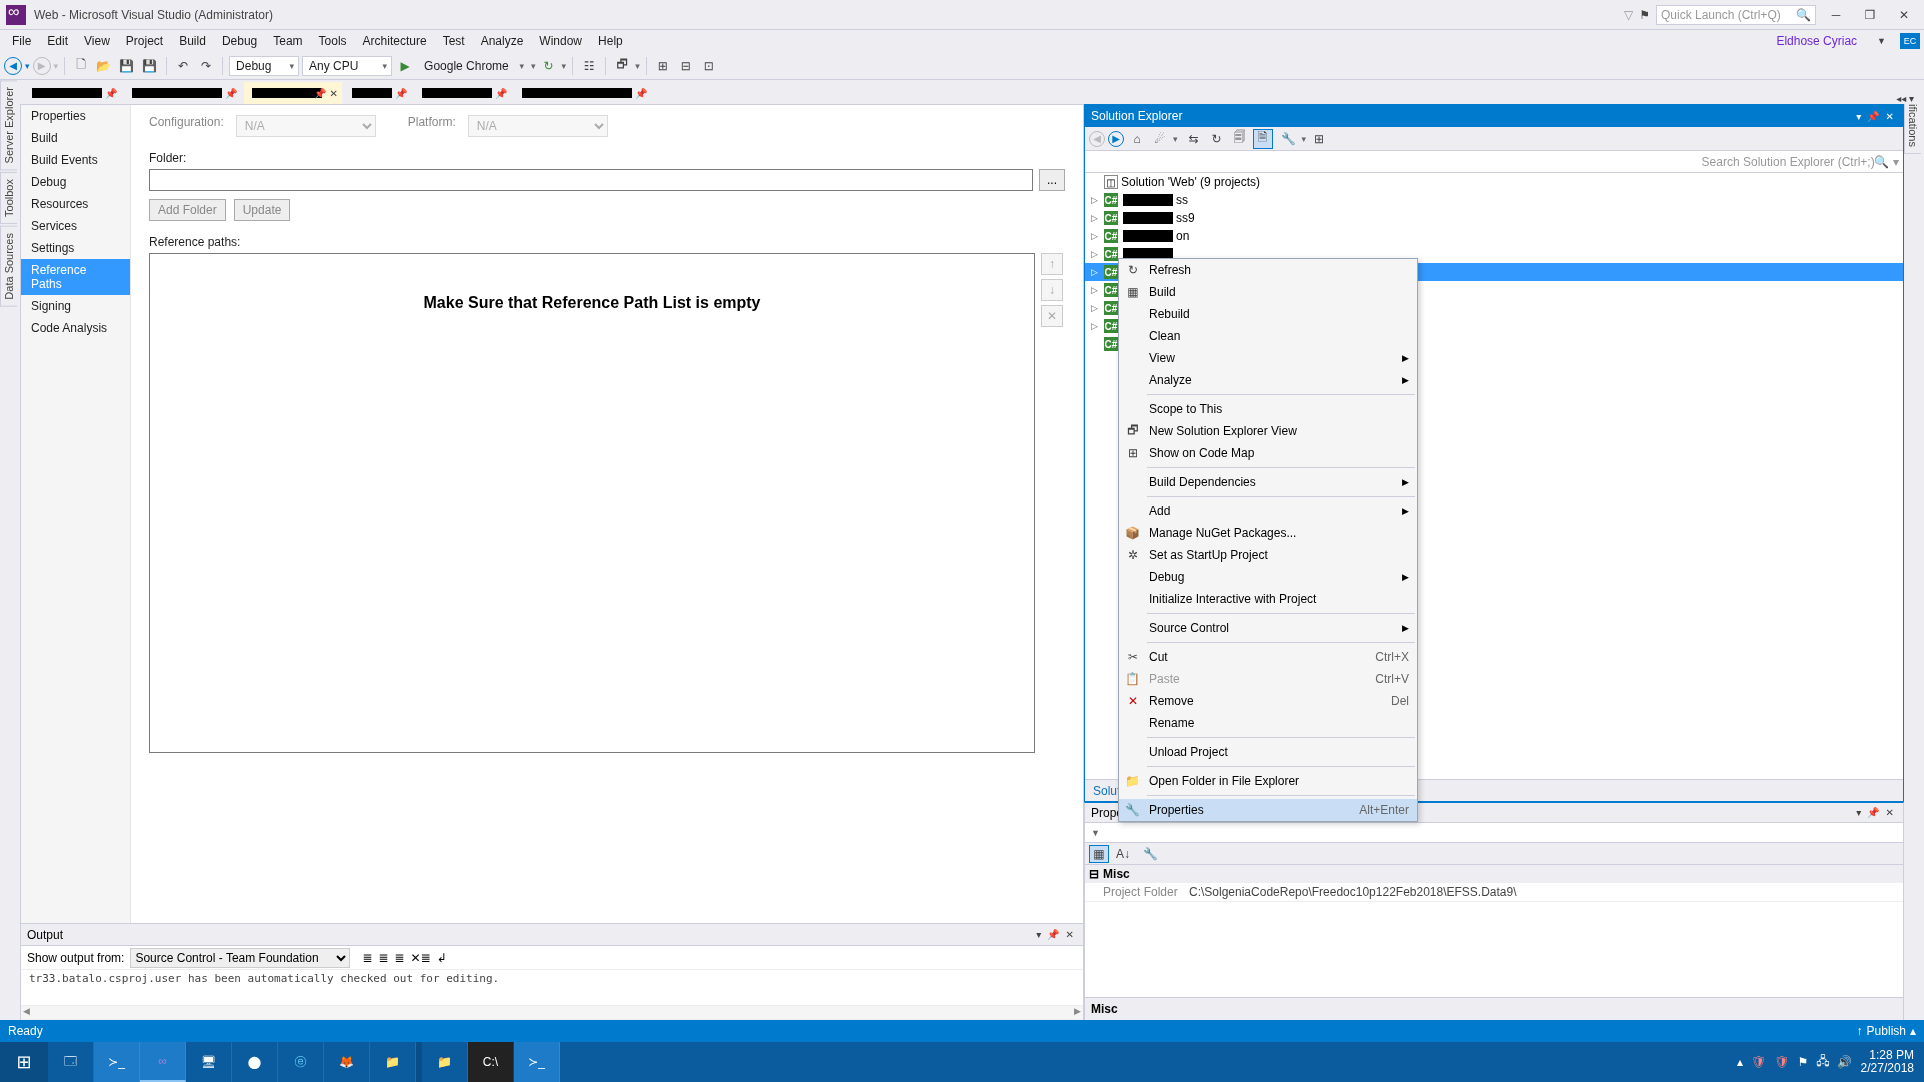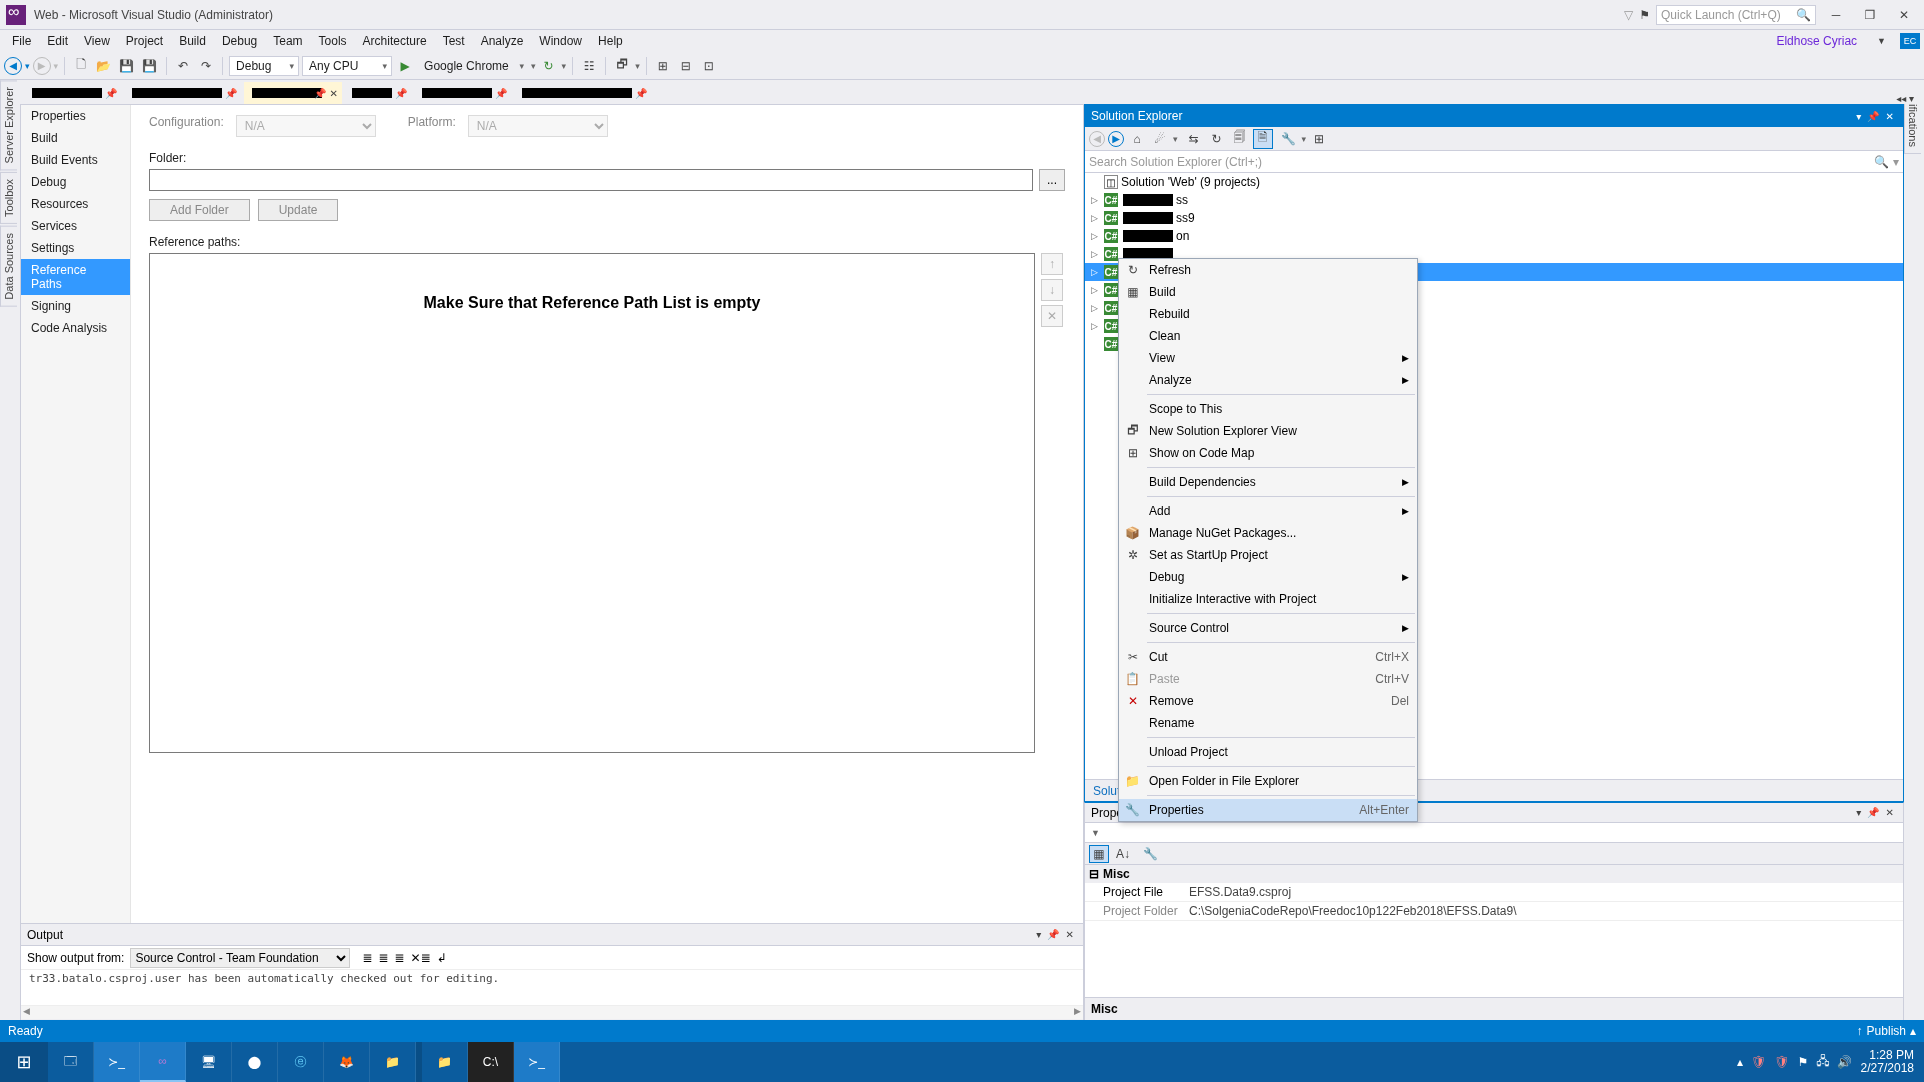--- a/index.html
+++ b/index.html
@@ -57,21 +57,21 @@
 .prop-nav-item.selected::after { content: ""; position: absolute; right: -6px; top: 50%; transform: translateY(-50%); border: 6px solid transparent; border-left-color: #3399ff; }
 .prop-content { flex: 1; padding: 10px 18px; position: relative; }
 .cfg-row { display: flex; align-items: flex-start; gap: 12px; margin-bottom: 14px; }
 .cfg-row label { color: #888; }
 .cfg-row select { width: 140px; height: 22px; border: 1px solid #ccc; color: #888; background: #f5f5f5; padding: 0 4px; }
 .folder-label { color: #1e1e1e; margin-bottom: 4px; }
 .folder-row { display: flex; gap: 6px; margin-bottom: 8px; }
 .folder-row input { flex: 1; height: 22px; border: 1px solid #7a7a7a; padding: 0 4px; }
 .folder-row button { width: 26px; height: 22px; border: 1px solid #aaa; background: #eee; }
 .btn-row { display: flex; gap: 8px; margin-bottom: 14px; }
-.btn-row button { padding: 3px 20px; border: 1px solid #aaa; background: #eee; color: #888; }
+.btn-row button { padding: 3px 8px; border: 1px solid #aaa; background: #eee; color: #888; }
 .ref-list { border: 1px solid #7a7a7a; height: 500px; background: white; display: flex; align-items: flex-start; justify-content: center; position: relative; }
 .ref-list-btns { position: absolute; right: -28px; top: 0; display: flex; flex-direction: column; gap: 4px; }
 .ref-list-btns button { width: 22px; height: 22px; border: 1px solid #ccc; background: #f5f5f5; color: #aaa; }
 .annotation { font-weight: bold; font-size: 16px; color: black; margin-top: 40px; font-family: Arial, sans-serif; }
 
 
 .output-pane { height: 96px; border-top: 1px solid #cccedb; background: white; display: flex; flex-direction: column; }
 .output-header { height: 22px; background: #eeeef2; display: flex; align-items: center; padding: 0 6px; border-bottom: 1px solid #cccedb; }
 .output-header .title { flex: 1; }
 .output-header .winctl { font-size: 10px; padding: 0 3px; color: #444; }
@@ -89,21 +89,21 @@
 
 
 .sol-explorer { flex: 1; display: flex; flex-direction: column; border: 1px solid #007acc; }
 .se-header { height: 22px; background: #007acc; color: white; display: flex; align-items: center; padding: 0 6px; }
 .se-header .title { flex: 1; }
 .se-header .winctl { font-size: 10px; padding: 0 3px; }
 .se-toolbar { height: 24px; background: #eeeef2; display: flex; align-items: center; padding: 0 4px; gap: 3px; border-bottom: 1px solid #cccedb; }
 .se-toolbar .tb-btn { width: 20px; height: 20px; display: flex; align-items: center; justify-content: center; color: #444; }
 .se-toolbar .tb-btn.boxed { border: 1px solid #007acc; background: #c9def5; }
 .se-search { height: 22px; background: white; border-bottom: 1px solid #cccedb; display: flex; align-items: center; padding: 0 4px; color: #999; }
-.se-search span:first-child { flex: 1; }
+.se-search span:first-child { flex: 1; text-align: right; }
 .se-tree { flex: 1; background: white; overflow: hidden; position: relative; }
 .tree-row { height: 18px; display: flex; align-items: center; padding-left: 6px; gap: 3px; }
 .tree-row.sel { background: #3399ff; color: white; }
 .tree-row .exp { width: 10px; font-size: 9px; color: #666; }
 .tree-row .ico { width: 14px; height: 14px; display: inline-flex; align-items: center; justify-content: center; font-size: 10px; }
 .sol-ico { background: #fff; border: 1px solid #888; }
 .csharp-ico { background: #388a34; color: white; font-size: 8px; font-weight: bold; }
 .tree-row .redacted { background: black; height: 12px; width: 50px; margin-left: 2px; }
 .se-bottom-tabs { height: 22px; background: #eeeef2; display: flex; align-items: center; border-top: 1px solid #cccedb; }
 .se-bottom-tabs span { padding: 2px 8px; color: #0e70c0; border-right: 1px solid #cccedb; }
@@ -444,24 +444,20 @@
         <div class="tb-btn pressed">▦</div>
         <div class="tb-btn">A↓</div>
         <div class="tb-sep"></div>
         <div class="tb-btn">🔧</div>
       </div>
       <div class="pp-grid">
         <div class="pp-cat">
             <span>⊟</span>
             <span>Misc</span>
           </div>
-        <div class="pp-row">
-            <div class="k">Project File</div>
-            <div class="v">EFSS.Data9.csproj</div>
-          </div>
         <div class="pp-row ro">
             <div class="k">Project Folder</div>
             <div class="v">C:\SolgeniaCodeRepo\Freedoc10p122Feb2018\EFSS.Data9\</div>
           </div>
       </div>
       <div class="pp-desc">
           <b>Misc</b>
         </div>
     </div>
   </div>

